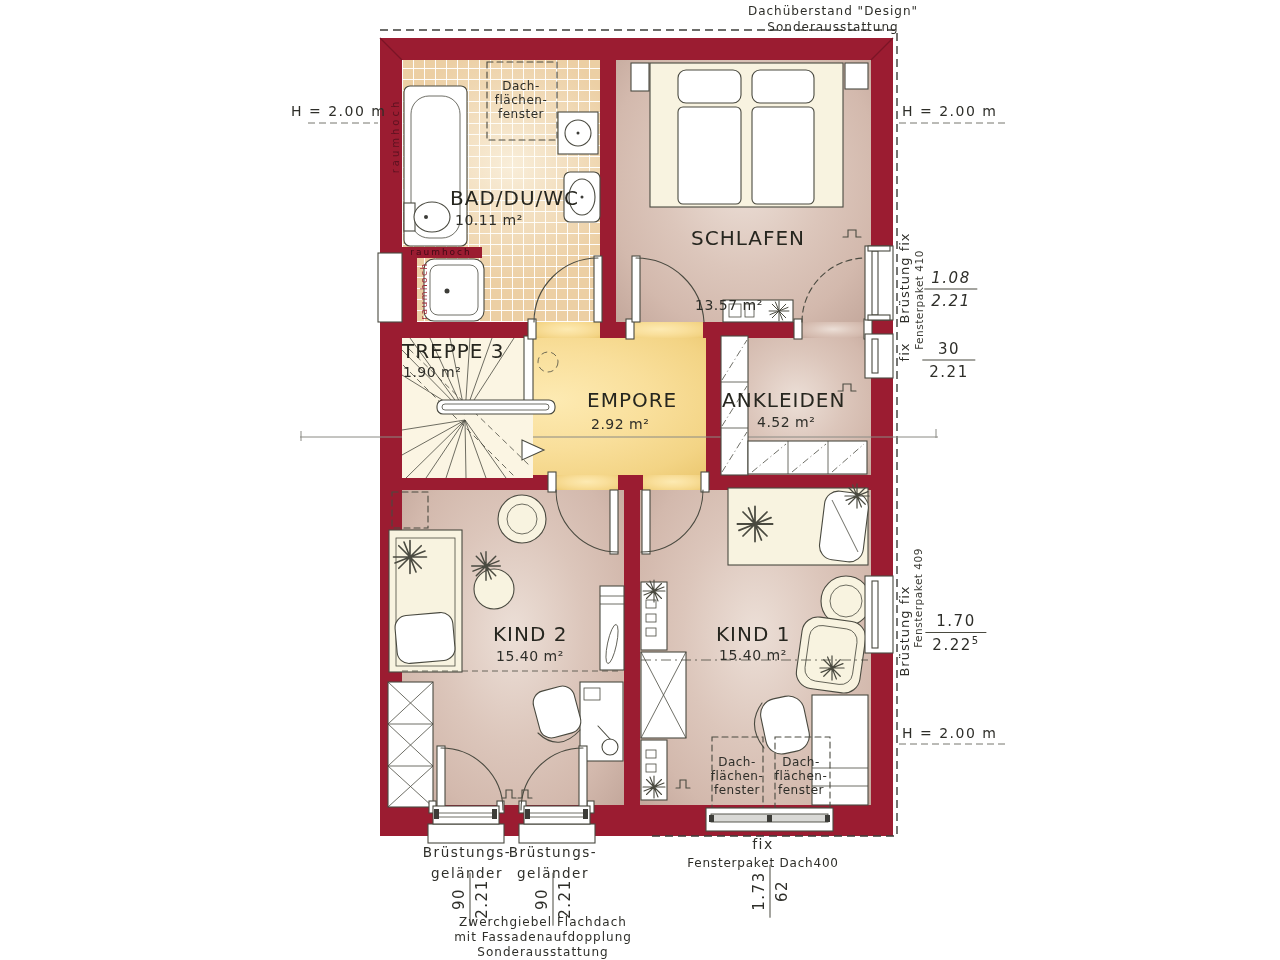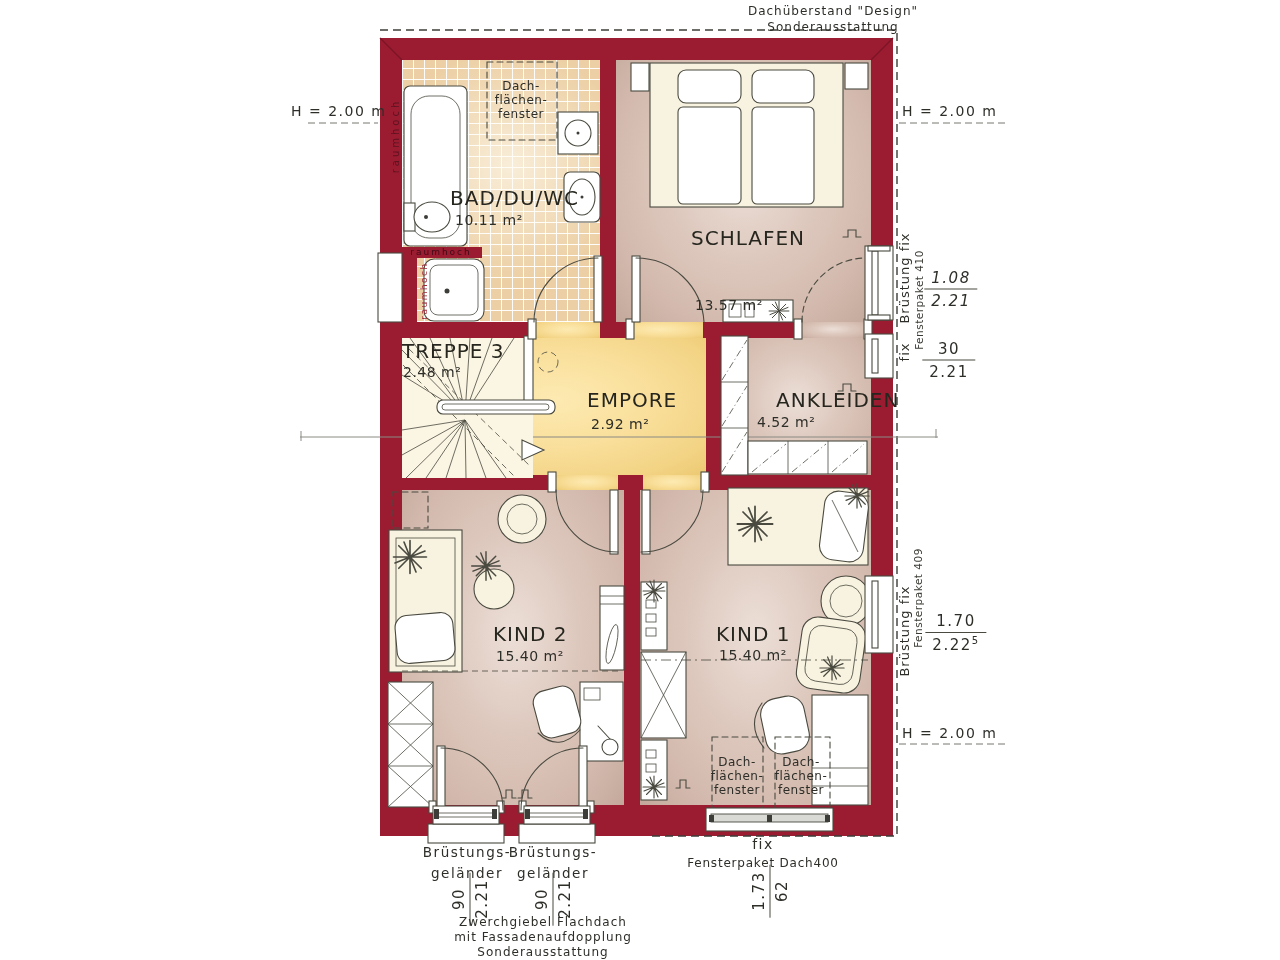--- a/index.html
+++ b/index.html
@@ -320,24 +320,24 @@
 
   <div class="t dim" style="left:291px;top:103px;">H = 2.00 m</div>
   <div class="t dim" style="left:902px;top:103px;">H = 2.00 m</div>
   <div class="t dim" style="left:902px;top:725px;">H = 2.00 m</div>
 
   <div class="t rname" style="left:450px;top:186px;">BAD/DU/WC</div>
   <div class="t rarea" style="left:455px;top:212px;text-align:right;">10.11 m²</div>
   <div class="t rname" style="left:691px;top:226px;">SCHLAFEN</div>
   <div class="t rarea" style="left:695px;top:253px;margin-top:44px;">13.57 m²</div>
   <div class="t rname" style="left:402px;top:339px;">TREPPE 3</div>
-  <div class="t rarea" style="left:403px;top:364px;">2.48 m²</div>
+  <div class="t rarea" style="left:403px;top:364px;">1.90 m²</div>
   <div class="t rname" style="left:587px;top:388px;">EMPORE</div>
   <div class="t rarea" style="left:591px;top:416px;">2.92 m²</div>
-  <div class="t rname" style="left:776px;top:388px;text-align:right;">ANKLEIDEN</div>
+  <div class="t rname" style="left:722px;top:388px;text-align:right;">ANKLEIDEN</div>
   <div class="t rarea" style="left:757px;top:414px;">4.52 m²</div>
   <div class="t rname" style="left:493px;top:622px;">KIND 2</div>
   <div class="t rarea" style="left:496px;top:648px;">15.40 m²</div>
   <div class="t rname" style="left:716px;top:622px;">KIND 1</div>
   <div class="t rarea" style="left:719px;top:647px;">15.40 m²</div>
 
   <div class="t sky ctr" style="left:521px;top:100px;">Dach-
 flächen-
 fenster</div>
   <div class="t sky ctr" style="left:737px;top:776px;">Dach-

